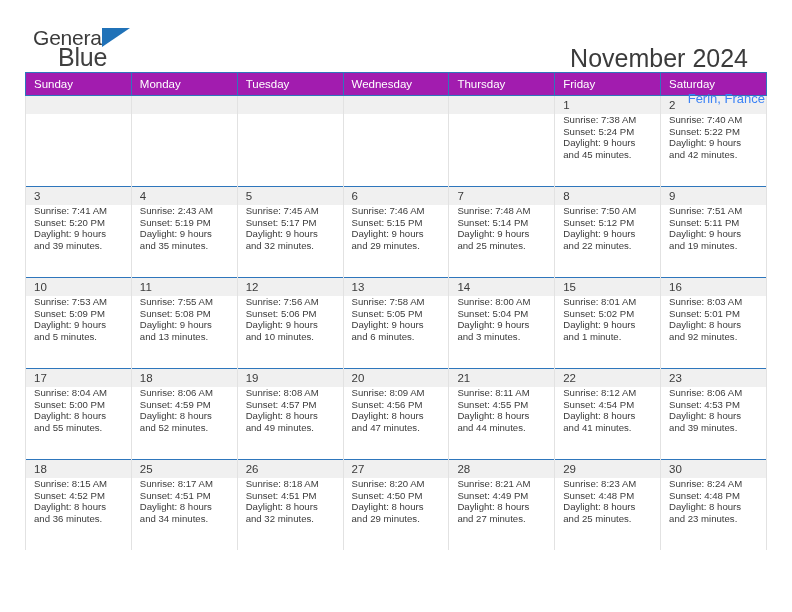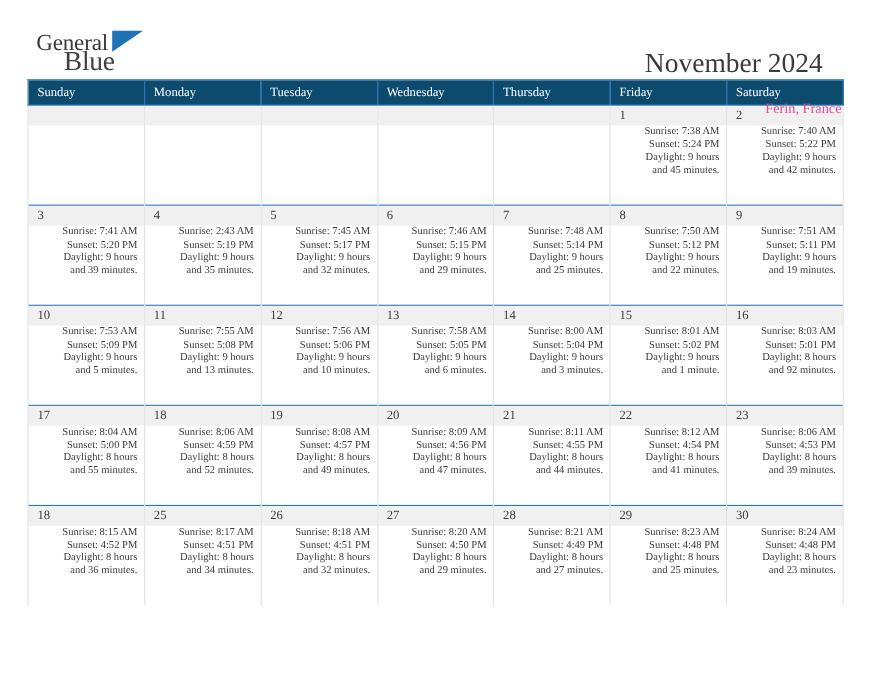--- a/index.html
+++ b/index.html
@@ -13,21 +13,20 @@
     font-family: "Liberation Sans", sans-serif;
     color: #333333;
     overflow: hidden;
   }
   .page {
     position: relative;
     width: 792px;
     height: 612px;
     box-sizing: border-box;
     padding: 0 25px;
-    font-family: Liberation Serif, serif;
   }
 
   
   .header {
     display: flex;
     align-items: flex-start;
     justify-content: space-between;
     height: 72px;
     padding-top: 26px;
     box-sizing: border-box;
@@ -73,34 +72,34 @@
   .cal-title {
     font-size: 25px;
     color: #3b3b3b;
     line-height: 30px;
     font-weight: normal;
     margin: 17px;
     white-space: nowrap;
   }
   .cal-subtitle {
     font-size: 13px;
-    color: #ec4899;
+    color: #3b82f6;
     line-height: 18px;
     margin-top: 6px;
     white-space: nowrap;
   }
 
   
   .calendar {
     width: 742px;
     border-collapse: collapse;
     table-layout: fixed;
   }
   .calendar th {
-    background: #0c4a6e;
+    background: #a21caf;
     color: #ffffff;
     font-size: 11.5px;
     font-weight: normal;
     text-align: left;
     padding: 5px 0 5px 8px;
     height: 20px;
     box-sizing: border-box;
     border: 1px solid #2e76bc;
   }
   .calendar td {
@@ -126,21 +125,20 @@
     line-height: 13px;
   }
   .daynum.empty {
     color: transparent;
   }
   .dayinfo {
     padding: 0 6px 0 8px;
     font-size: 9.6px;
     line-height: 11.6px;
     color: #3b3b3b;
-    text-align: right;
   }
   .dayinfo div {
     white-space: nowrap;
   }
   .cell-empty .daynum {
     background: #f0f0f0;
   }
 </style>
 </head>
 <body>

